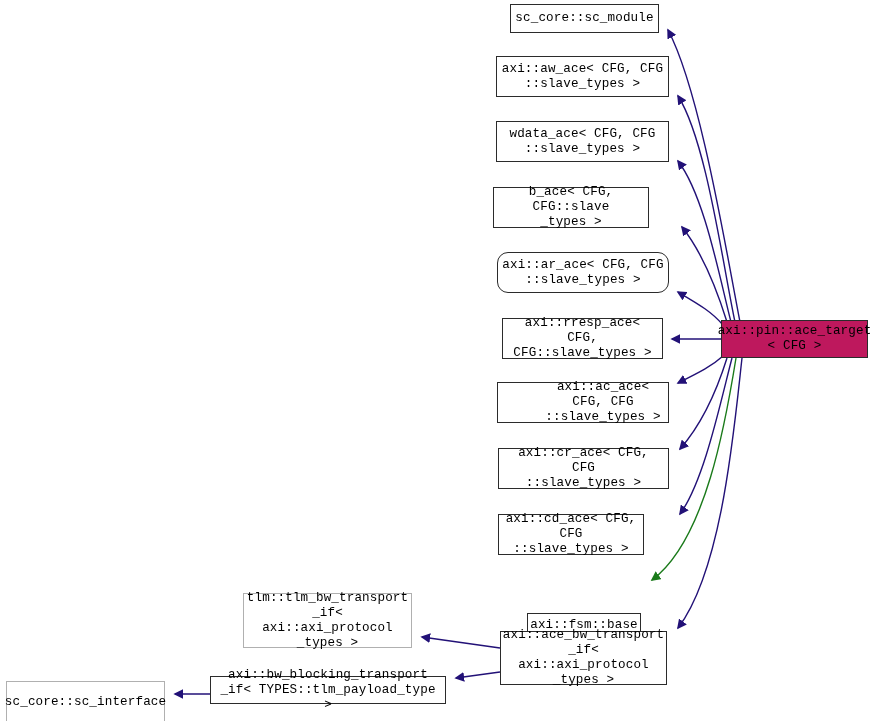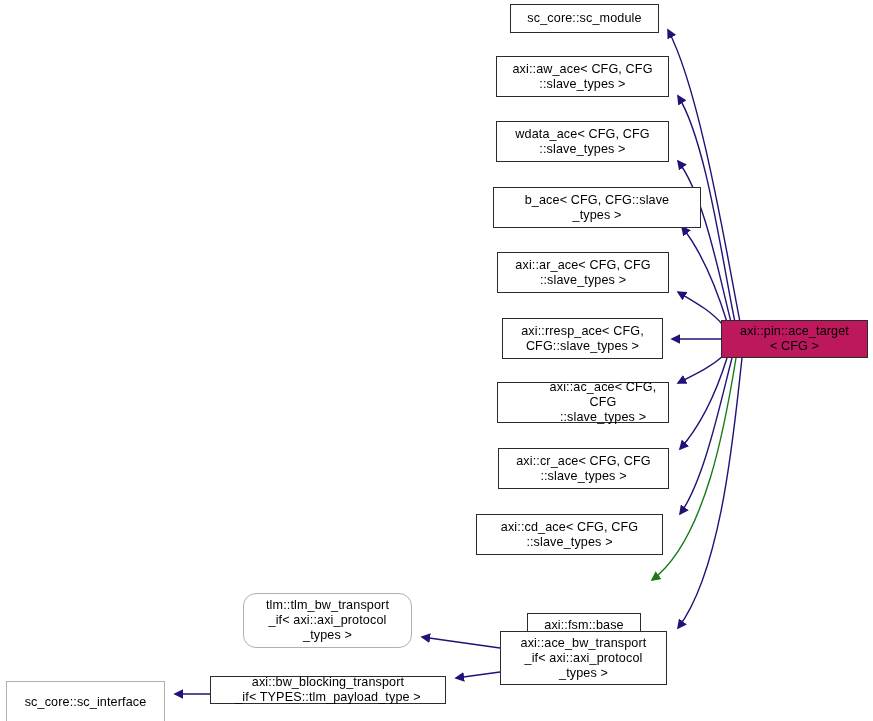--- a/index.html
+++ b/index.html
@@ -6,21 +6,21 @@
   html, body {
     margin: 0;
     padding: 0;
     background: #ffffff;
   }
   #diagram-root {
     position: relative;
     width: 873px;
     height: 721px;
     background: #ffffff;
-    font-family: Liberation Sans, sans-serif;
+    font-family: Liberation Mono, monospace;
     overflow: hidden;
   }
   #edge-layer {
     position: absolute;
     left: 0;
     top: 0;
     width: 873px;
     height: 721px;
     pointer-events: none;
   }
@@ -94,66 +94,66 @@
   <div class="node" style="left:496px; top:56px; width:173px; height:41px;">
     <span class="node-label">axi::aw_ace&lt; CFG, CFG
 ::slave_types &gt;</span>
   </div>
 
   <div class="node" style="left:496px; top:121px; width:173px; height:41px;">
     <span class="node-label">wdata_ace&lt; CFG, CFG
 ::slave_types &gt;</span>
   </div>
 
-  <div class="node" style="left:493px; top:187px; width:208px; height:41px;">
+  <div class="node" style="left:493px; top:187px; width:156px; height:41px;">
     <span class="node-label">b_ace&lt; CFG, CFG::slave
 _types &gt;</span>
   </div>
 
-  <div class="node" style="left:497px; top:252px; width:172px; height:41px;">
+  <div class="node" style="left:497px; top:252px; width:172px; height:41px;border-radius:11px;">
     <span class="node-label">axi::ar_ace&lt; CFG, CFG
 ::slave_types &gt;</span>
   </div>
 
   <div class="node" style="left:502px; top:318px; width:161px; height:41px;">
     <span class="node-label">axi::rresp_ace&lt; CFG,
 CFG::slave_types &gt;</span>
   </div>
 
   <div class="node" style="left:497px; top:382px; width:172px; height:41px;padding-left:40px;">
     <span class="node-label">axi::ac_ace&lt; CFG, CFG
 ::slave_types &gt;</span>
   </div>
 
   <div class="node" style="left:498px; top:448px; width:171px; height:41px;">
     <span class="node-label">axi::cr_ace&lt; CFG, CFG
 ::slave_types &gt;</span>
   </div>
 
-  <div class="node" style="left:476px; top:514px; width:187px; height:41px;justify-content:center;">
+  <div class="node" style="left:498px; top:514px; width:146px; height:41px;justify-content:center;">
     <span class="node-label">axi::cd_ace&lt; CFG, CFG
 ::slave_types &gt;</span>
   </div>
 
   <div class="node" style="left:527px; top:581px; width:114px; height:25px;margin-top:32px;">
     <span class="node-label">axi::fsm::base</span>
   </div>
 
   <div class="node highlight" style="left:721px; top:320px; width:147px; height:38px;">
     <span class="node-label">axi::pin::ace_target
 &lt; CFG &gt;</span>
   </div>
 
   <div class="node" style="left:500px; top:631px; width:167px; height:54px;">
     <span class="node-label">axi::ace_bw_transport
 _if&lt; axi::axi_protocol
 _types &gt;</span>
   </div>
 
-  <div class="node grey-border" style="left:243px; top:593px; width:169px; height:55px;border-radius:13px;">
+  <div class="node grey-border" style="left:243px; top:593px; width:169px; height:55px;">
     <span class="node-label">tlm::tlm_bw_transport
 _if&lt; axi::axi_protocol
 _types &gt;</span>
   </div>
 
   <div class="node" style="left:210px; top:676px; width:236px; height:28px;">
     <span class="node-label">axi::bw_blocking_transport
 _if&lt; TYPES::tlm_payload_type &gt;</span>
   </div>
 

